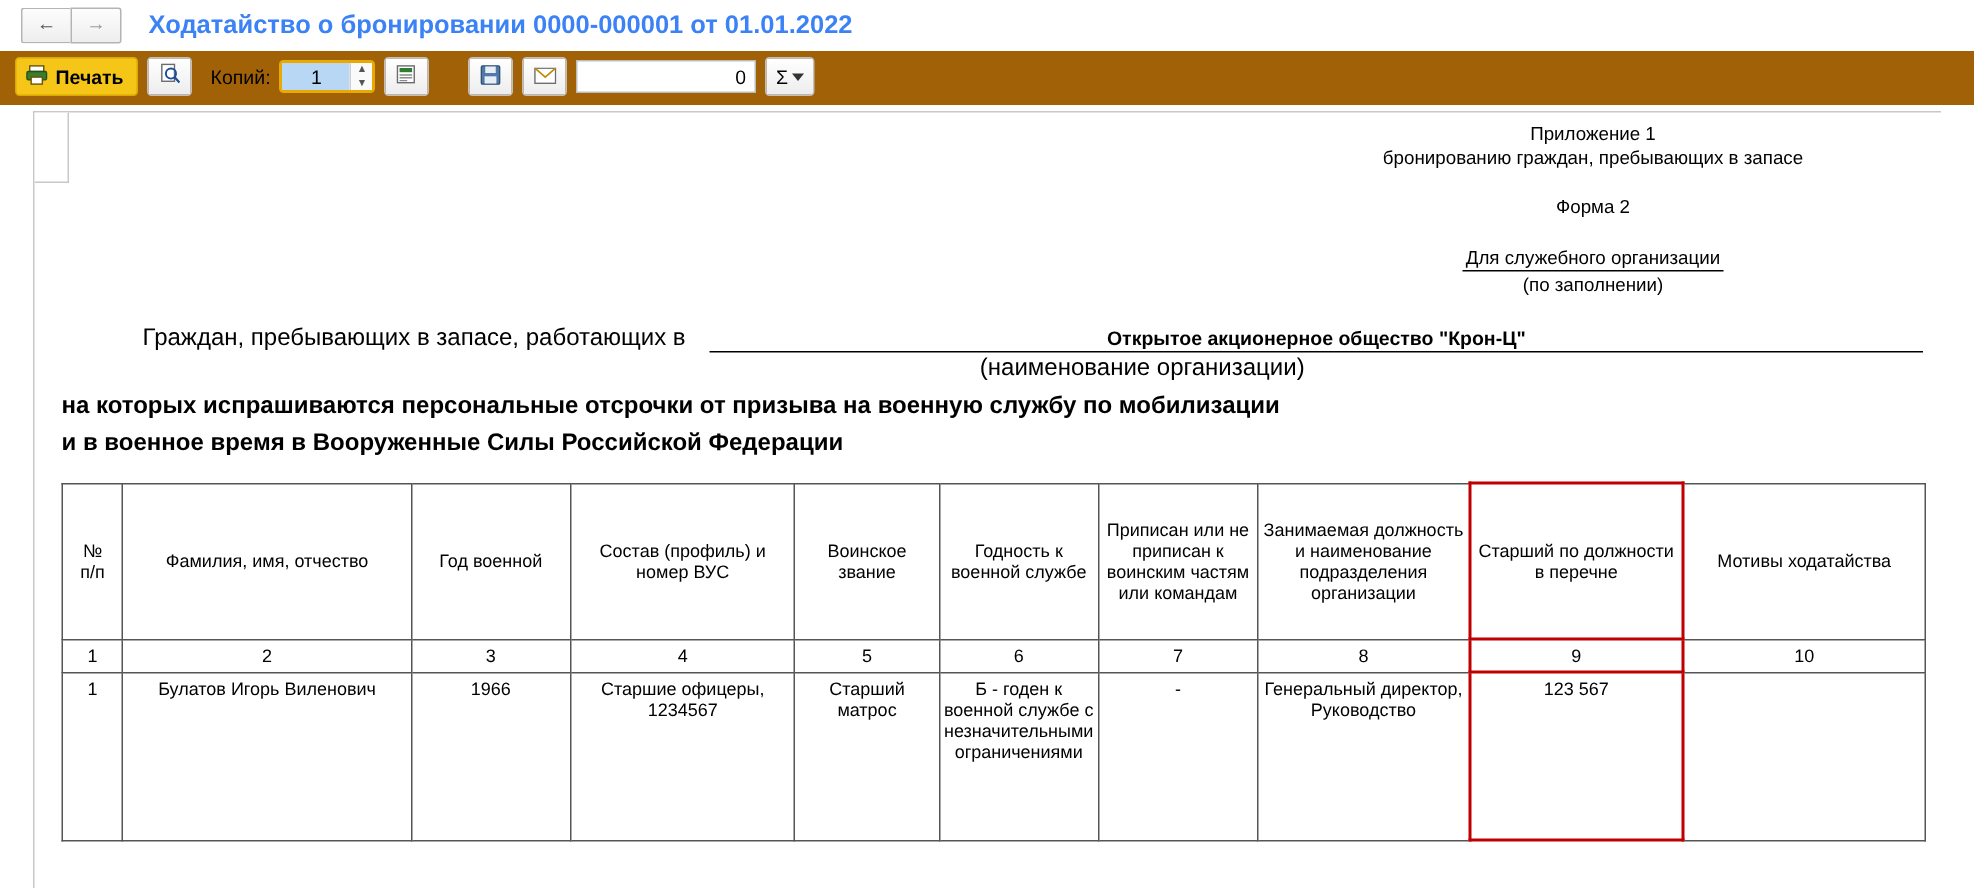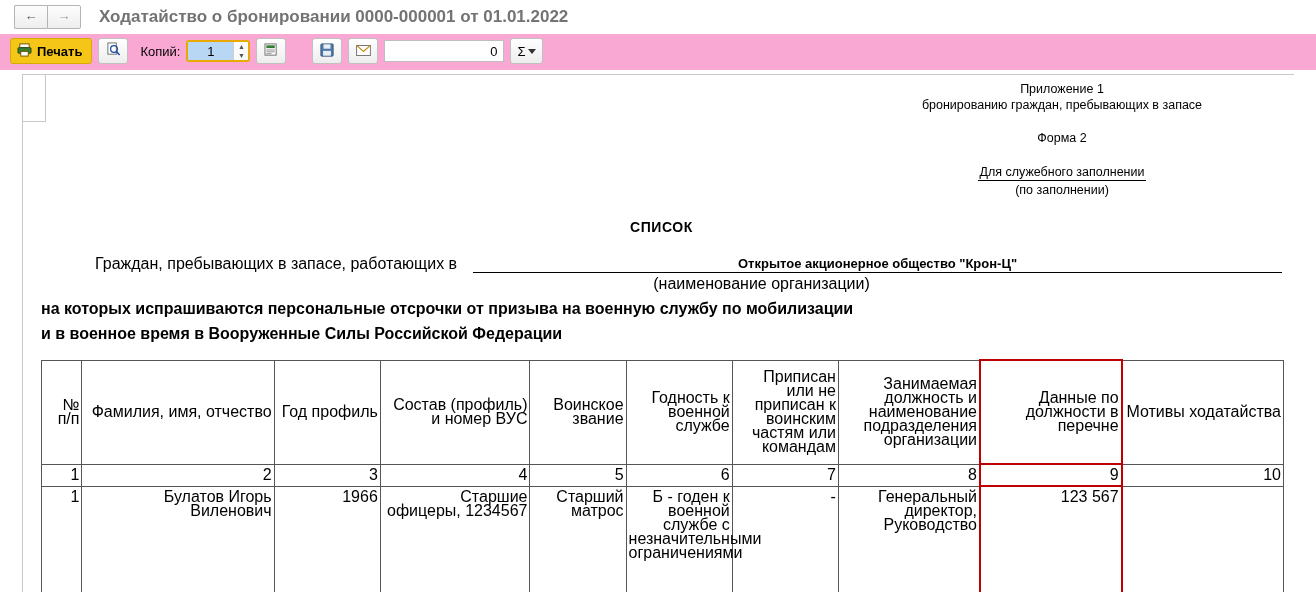--- a/index.html
+++ b/index.html
@@ -39,32 +39,32 @@
     line-height: 20px;
     text-align: center;
     cursor: pointer;
     border-radius: 2px;
   }
   .nav-btn.back { border-right: none; border-radius: 2px 0 0 2px; }
   .nav-btn.fwd { border-radius: 0 2px 2px 0; color: #9a9a9a; }
   .doc-title {
     font-size: 17px;
     font-weight: bold;
-    color: #737373;
+    color: #3b82f6;
     white-space: nowrap;
   }
 
   
   .toolbar {
     display: flex;
     align-items: center;
     height: 30px;
     padding: 2px 0 4px 10px;
     gap: 6px;
-    background: #f9a8d4;
+    background: #a16207;
   }
   .tb-print {
     display: flex;
     align-items: center;
     gap: 5px;
     height: 24px;
     padding: 0 9px 0 6px;
     background: #f5c518;
     border: 1px solid #d9a900;
     border-radius: 3px;
@@ -253,22 +253,22 @@
   
   table.main {
     border-collapse: collapse;
     width: 1243px;
     margin-top: 16px;
     table-layout: fixed;
   }
   table.main td, table.main th {
     border: 1px solid #555;
     font-weight: normal;
-    font-size: 16px;
-    text-align: right;
+    font-size: 12px;
+    text-align: center;
     vertical-align: top;
     padding: 3px 2px;
     line-height: 14px;
   }
   table.main thead th {
     vertical-align: middle;
     height: 96px;
   }
   .numrow td {
     height: 14px;
@@ -374,25 +374,24 @@
   <div class="doc-body">
 
     <div class="appendix">
       <div>Приложение 1</div>
       <div>бронированию граждан, пребывающих в запасе</div>
     </div>
 
     <div class="form-no">Форма 2</div>
 
     <div class="official">
-      <div class="underlined">Для служебного заполнении</div>
+      <div class="underlined">Для служебного организации</div>
       <div class="sub">(по заполнении)</div>
     </div>
 
-    <div class="spisok">СПИСОК</div>
 
     <div class="org-row">
       <div class="org-label">Граждан, пребывающих в запасе, работающих в</div>
       <div class="org-value-wrap">
         <span class="org-value">Открытое акционерное общество "Крон-Ц"</span>
       </div>
     </div>
     <div class="org-sub">(наименование организации)</div>
 
     <div class="center-bold">на которых испрашиваются персональные отсрочки от призыва на военную службу по мобилизации</div>
@@ -411,27 +410,27 @@
         <col style="width:140px">
         <col style="width:160px">
       </colgroup>
       <thead>
         <tr>
           <th>
             <span>№</span><br>
             <span>п/п</span>
           </th>
           <th>Фамилия, имя, отчество</th>
-          <th>Год профиль</th>
+          <th>Год военной</th>
           <th>Состав (профиль) и номер ВУС</th>
           <th>Воинское звание</th>
           <th>Годность к военной службе</th>
           <th>Приписан или не приписан к воинским частям или командам</th>
           <th>Занимаемая должность и наименование подразделения организации</th>
-          <th class="hl">Данные по должности в перечне</th>
+          <th class="hl">Старший по должности в перечне</th>
           <th>Мотивы ходатайства</th>
         </tr>
       </thead>
       <tbody>
         <tr class="numrow">
           <td>1</td>
           <td>2</td>
           <td>3</td>
           <td>4</td>
           <td>5</td>

